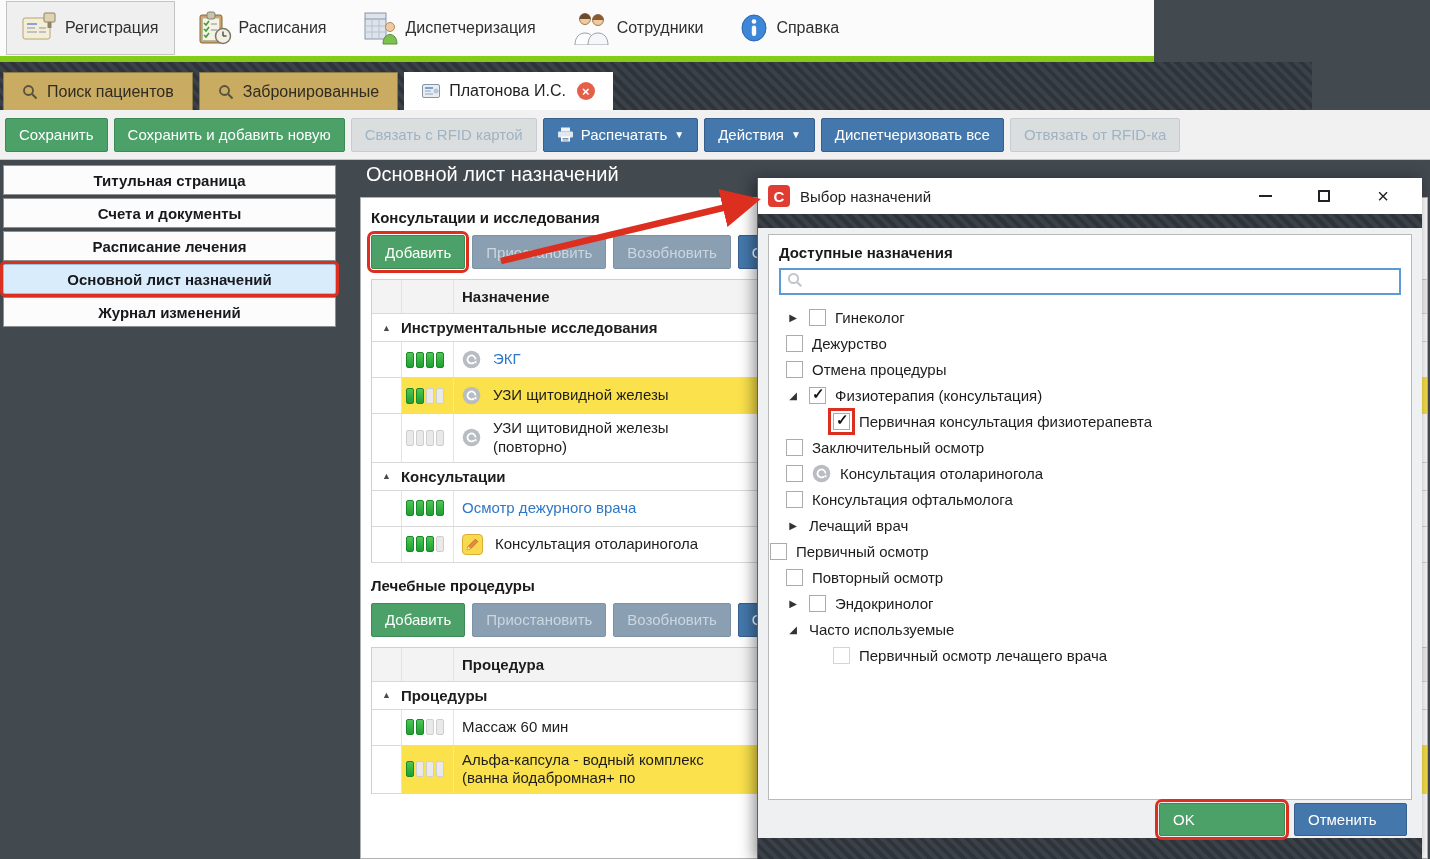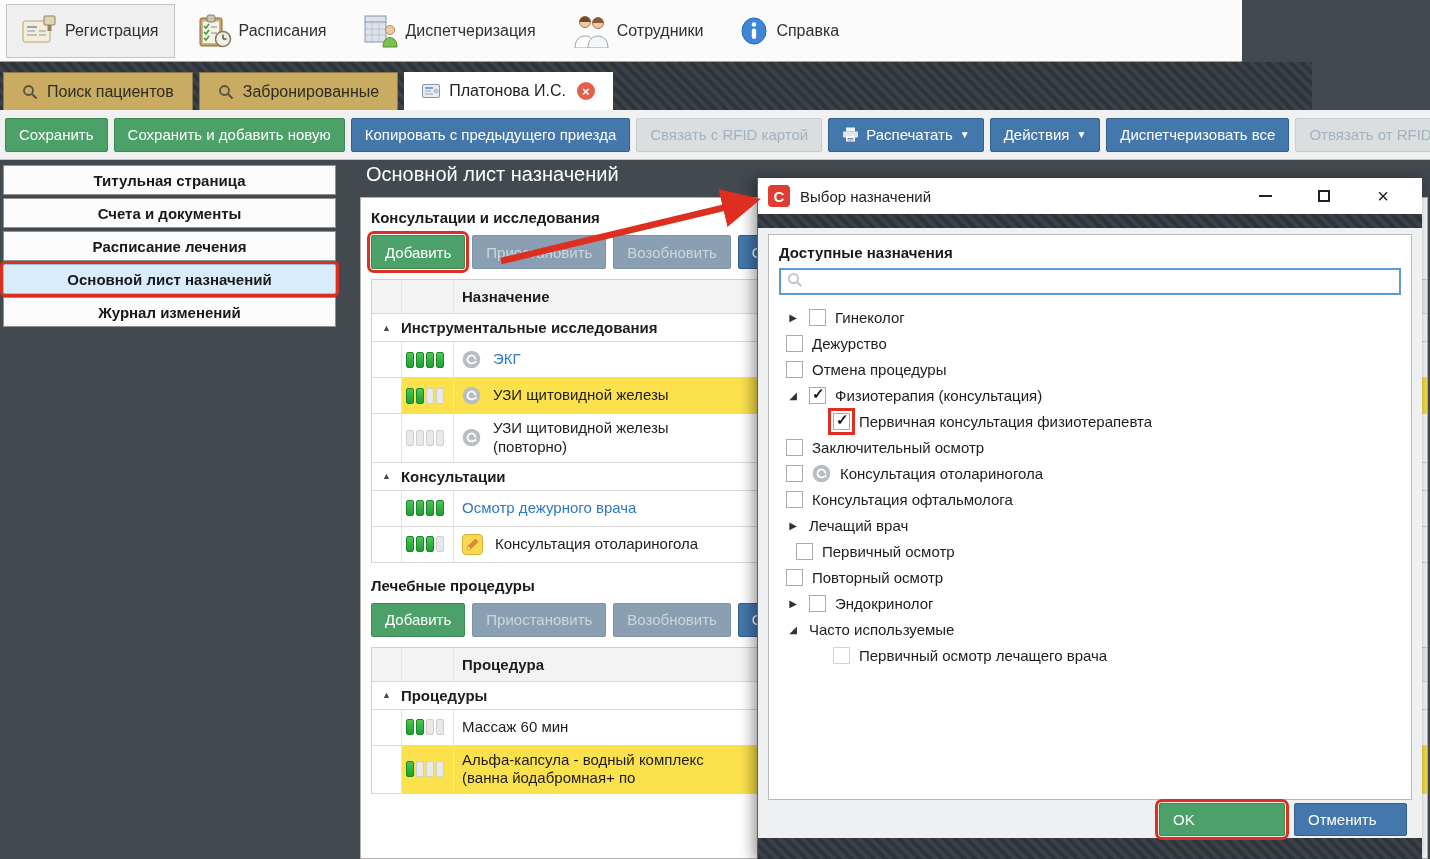--- a/index.html
+++ b/index.html
@@ -1,18 +1,18 @@
 <!DOCTYPE html>
 <html><head>
 <meta charset="utf-8">
 <style>
 *{box-sizing:border-box;margin:0;padding:0}
 html,body{width:1430px;height:859px;overflow:hidden;font-family:"Liberation Sans",sans-serif;background:#42494f;position:relative;font-size:15px;color:#1d1d1d}
 
-.toolbar{position:absolute;left:0;top:0;width:1242px;height:62px;background:#fbfbfb;border-bottom:1px solid #84cc16;display:flex;align-items:center}
+.toolbar{position:absolute;left:0;top:0;width:1154px;height:62px;background:#fbfbfb;border-bottom:6px solid #84cc16;display:flex;align-items:center}
 .ribbon-item{display:flex;align-items:center;gap:7px;height:54px;padding:0 15px;margin-left:6px;font-size:16px;color:#2f2f2f;cursor:default}
 .ribbon-item.active{background:#efefef;border:1px solid #c3c3c3}
 .ric{display:flex;align-items:center}
 
 .stripebg{background:repeating-linear-gradient(45deg,#2e343a 0px,#2e343a 4px,#3a4148 4px,#3a4148 8px)}
 .tabstrip{position:absolute;top:62px;width:1312px;height:48px;display:flex;align-items:flex-end;padding-left:3px;gap:6px}
 .tab{height:38px;display:flex;align-items:center;gap:9px;padding:0 18px;font-size:16px;cursor:default}
 .tab.gold{background:#c9ab62;border:1px solid #8e7d49;border-bottom:none;color:#2f2c22}
 .tab.active{background:#fff;color:#222}
 .tclose{width:18px;height:18px;border-radius:50%;background:#e4604a;color:#fff;font-size:13px;font-weight:bold;display:flex;align-items:center;justify-content:center;margin-left:2px}
@@ -200,23 +200,20 @@
     </div>
 </div>
 
 <div class="actionbar" id="actionbar">
     <button class="btn green">
       <span>Сохранить</span>
     </button>
     <button class="btn green">
       <span>Сохранить и добавить новую</span>
     </button>
-    <button class="btn blue">
-      <span>Копировать с предыдущего приезда</span>
-    </button>
     <button class="btn disabled">
       <span>Связать с RFID картой</span>
     </button>
     <button class="btn blue">
       <span class="cic">
         <svg width="17" height="15" viewBox="0 0 17 15">
           <rect x="4" y="0.5" width="9" height="4" fill="#eef3f8"></rect>
           <rect x="1" y="4.5" width="15" height="6" rx="1" fill="#dfe7f0"></rect>
           <rect x="4" y="9.5" width="9" height="5" fill="#fff"></rect>
           <line x1="5.5" y1="11.5" x2="11.5" y2="11.5" stroke="#7a8aa0"></line>
@@ -503,21 +500,21 @@
             <span class="tlab">Консультация отолариногола</span>
           </div>
           <div class="titem" style="padding-left: 17px;">
             <span class="tcheck"></span>
             <span class="tlab">Консультация офтальмолога</span>
           </div>
           <div class="titem" style="padding-left: 17px;">
             <span class="texp">▶</span>
             <span class="tlab">Лечащий врач</span>
           </div>
-          <div class="titem" style="padding-left: 27px;">
+          <div class="titem" style="padding-left: 1px;">
             <span class="tcheck"></span>
             <span class="tlab">Первичный осмотр</span>
           </div>
           <div class="titem" style="padding-left: 17px;">
             <span class="tcheck"></span>
             <span class="tlab">Повторный осмотр</span>
           </div>
           <div class="titem" style="padding-left: 17px;">
             <span class="texp">▶</span>
             <span class="tcheck"></span>

